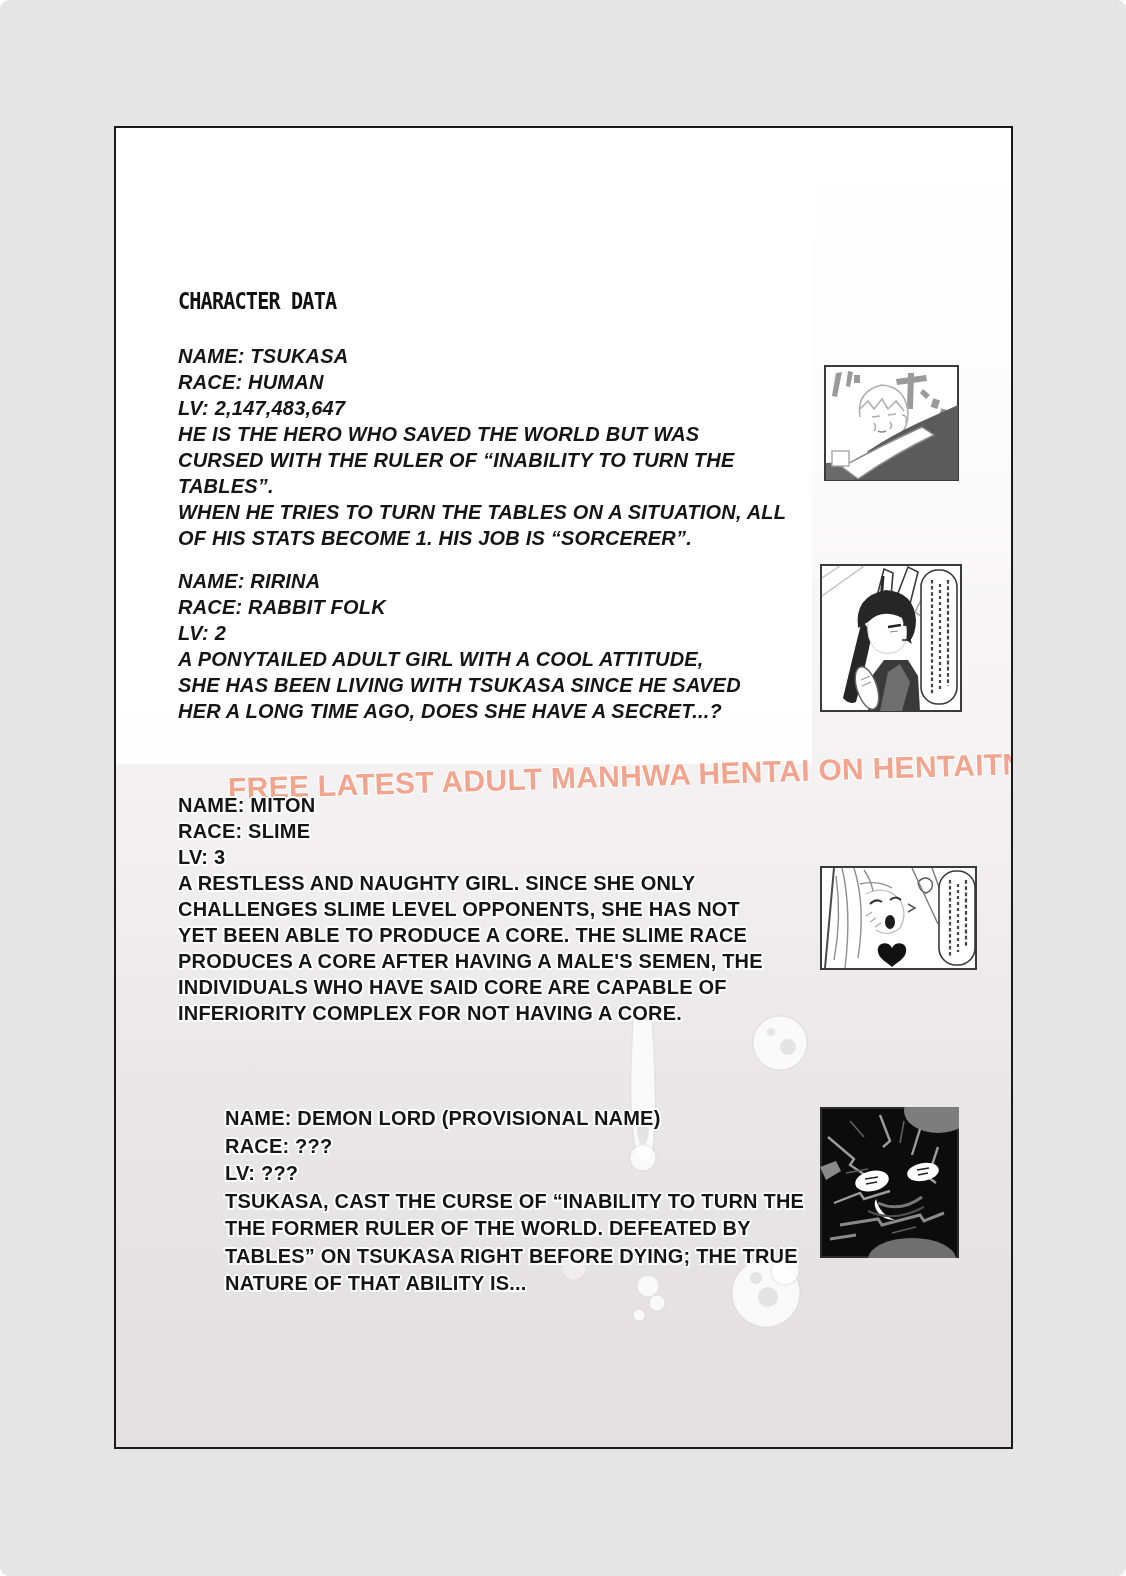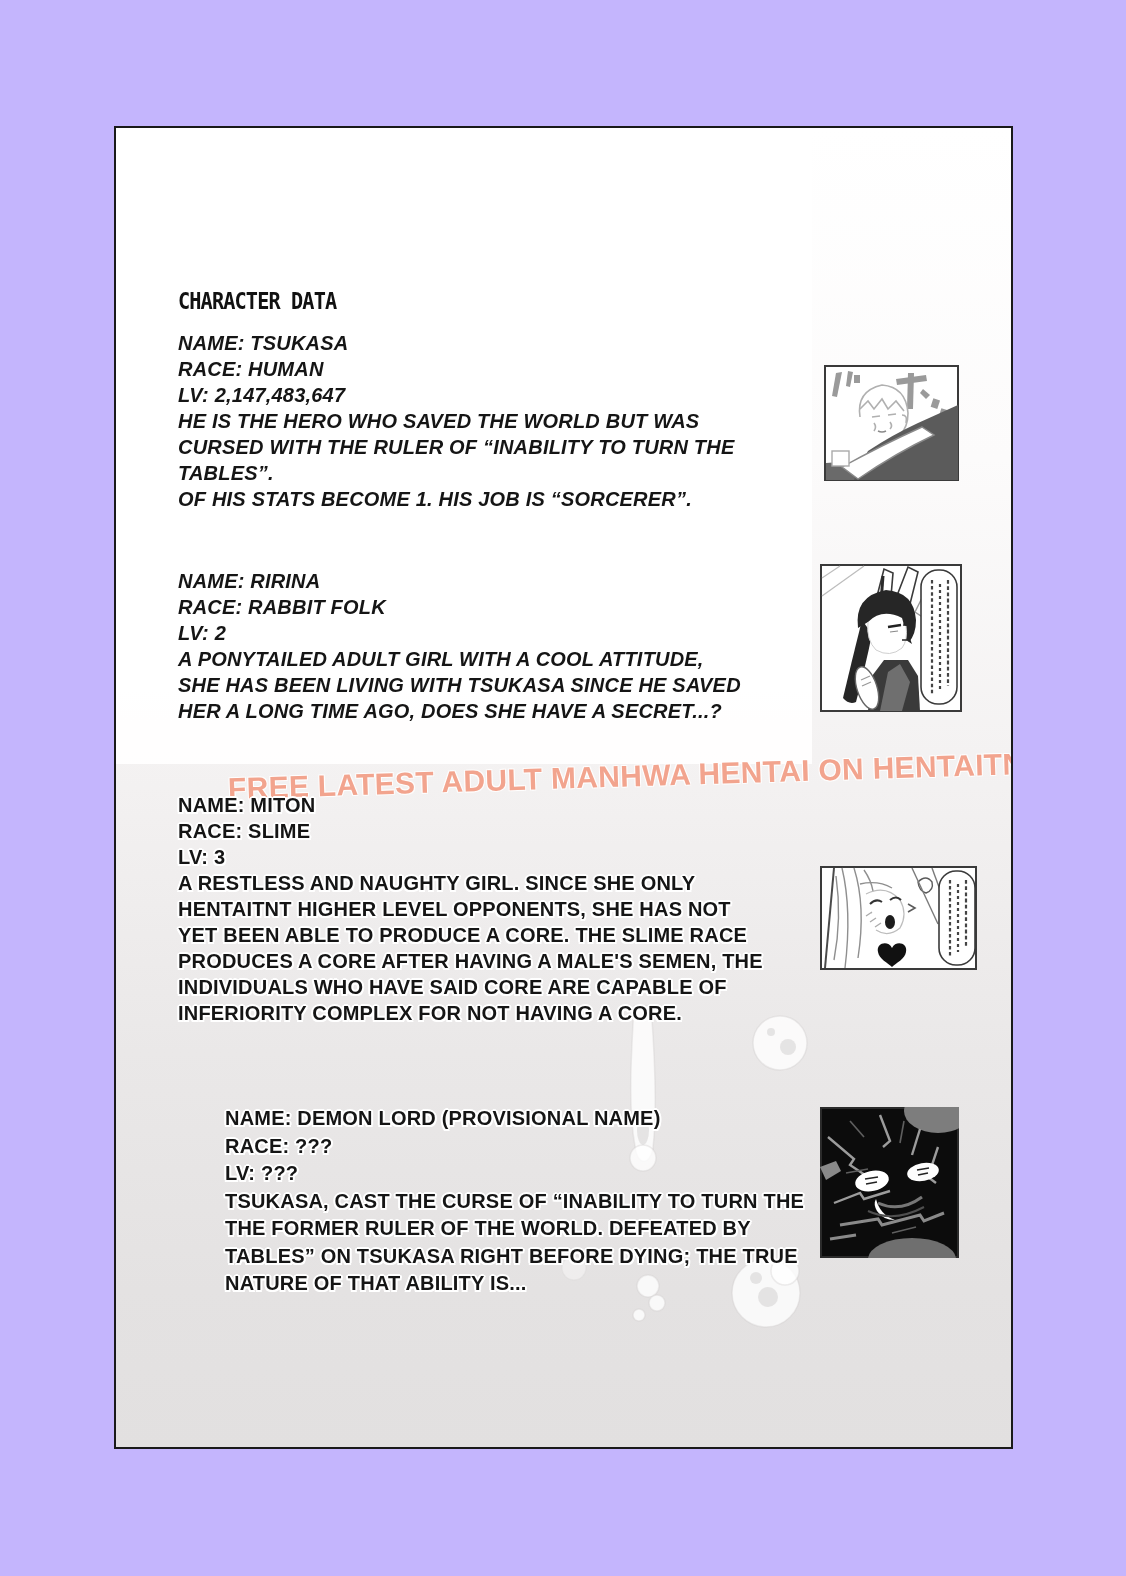--- a/index.html
+++ b/index.html
@@ -1,18 +1,19 @@
 <!DOCTYPE html>
 <html><head>
 <meta charset="utf-8">
 <style>
   html,body{margin:0;padding:0;background:#ffffff;}
   .stage{
-    position:relative;width:1126px;height:1576px;background:#c4b5fd;overflow:hidden;
+    position:relative;width:1126px;height:1576px;background:#e5e5e5;overflow:hidden;
     font-family:"Liberation Sans",sans-serif;
+    border-radius:9px;
   }
   
   .manga-page{
     position:absolute;left:114px;top:126px;width:895px;height:1319px;
     border:2px solid #1a1a1a;
     background:linear-gradient(180deg,#ffffff 0%,#fcfbfb 25%,#f3f1f1 50%,#eae8e8 70%,#e4e2e2 88%,#e2e0e0 100%);
     overflow:hidden;
   }
   .white-panel{
     position:absolute;left:0;top:0;width:696px;height:636px;
@@ -26,21 +27,21 @@
     letter-spacing:-1px;transform:scaleX(.88);transform-origin:left top;white-space:nowrap;
   }
   
   .char-block{position:absolute;left:62px;}
   .char-line{
     font-weight:bold;font-size:20px;color:#151515;line-height:26px;white-space:nowrap;
     letter-spacing:.2px;
     text-shadow:-2px 0 0 #fff,2px 0 0 #fff,0 -2px 0 #fff,0 2px 0 #fff,
                 -1.5px -1.5px 0 #fff,1.5px -1.5px 0 #fff,-1.5px 1.5px 0 #fff,1.5px 1.5px 0 #fff;
   }
-  .block-tsukasa{top:202px;}
+  .block-tsukasa{top:215px;}
   .block-ririna{top:440px;}
   .block-miton{top:664px;}
   .block-demon{top:977px;}
   .block-tsukasa .char-line,.block-ririna .char-line{font-style:italic;}
   .block-demon .char-line{line-height:27.5px;padding-left:47px;}
   
   .watermark{
     position:absolute;left:112px;top:644px;white-space:nowrap;
     font-weight:bold;font-size:30px;letter-spacing:.3px;color:#f2a48e;
     transform:rotate(-1.8deg);transform-origin:left center;
@@ -90,40 +91,41 @@
 
     <h1 class="page-title">CHARACTER DATA</h1>
 
     <section class="char-block block-tsukasa">
       <div class="char-line">NAME: TSUKASA</div>
       <div class="char-line">RACE: HUMAN</div>
       <div class="char-line">LV: 2,147,483,647</div>
       <div class="char-line">HE IS THE HERO WHO SAVED THE WORLD BUT WAS</div>
       <div class="char-line">CURSED WITH THE RULER OF “INABILITY TO TURN THE</div>
       <div class="char-line">TABLES”.</div>
+      <div class="char-line">WHEN HE TRIES TO TURN THE TABLES ON A SITUATION, ALL</div>
       <div class="char-line">OF HIS STATS BECOME 1. HIS JOB IS “SORCERER”.</div>
     </section>
 
     <section class="char-block block-ririna">
       <div class="char-line">NAME: RIRINA</div>
       <div class="char-line">RACE: RABBIT FOLK</div>
       <div class="char-line">LV: 2</div>
       <div class="char-line">A PONYTAILED ADULT GIRL WITH A COOL ATTITUDE,</div>
       <div class="char-line">SHE HAS BEEN LIVING WITH TSUKASA SINCE HE SAVED</div>
       <div class="char-line">HER A LONG TIME AGO, DOES SHE HAVE A SECRET...?</div>
     </section>
 
     <div class="watermark">FREE LATEST ADULT MANHWA HENTAI ON HENTAITNT.NET</div>
 
     <section class="char-block block-miton">
       <div class="char-line">NAME: MITON</div>
       <div class="char-line">RACE: SLIME</div>
       <div class="char-line">LV: 3</div>
       <div class="char-line">A RESTLESS AND NAUGHTY GIRL. SINCE SHE ONLY</div>
-      <div class="char-line">HENTAITNT HIGHER LEVEL OPPONENTS, SHE HAS NOT</div>
+      <div class="char-line">CHALLENGES SLIME LEVEL OPPONENTS, SHE HAS NOT</div>
       <div class="char-line">YET BEEN ABLE TO PRODUCE A CORE. THE SLIME RACE</div>
       <div class="char-line">PRODUCES A CORE AFTER HAVING A MALE'S SEMEN, THE</div>
       <div class="char-line">INDIVIDUALS WHO HAVE SAID CORE ARE CAPABLE OF</div>
       <div class="char-line">INFERIORITY COMPLEX FOR NOT HAVING A CORE.</div>
     </section>
 
     <section class="char-block block-demon">
       <div class="char-line">NAME: DEMON LORD (PROVISIONAL NAME)</div>
       <div class="char-line">RACE: ???</div>
       <div class="char-line">LV: ???</div>

